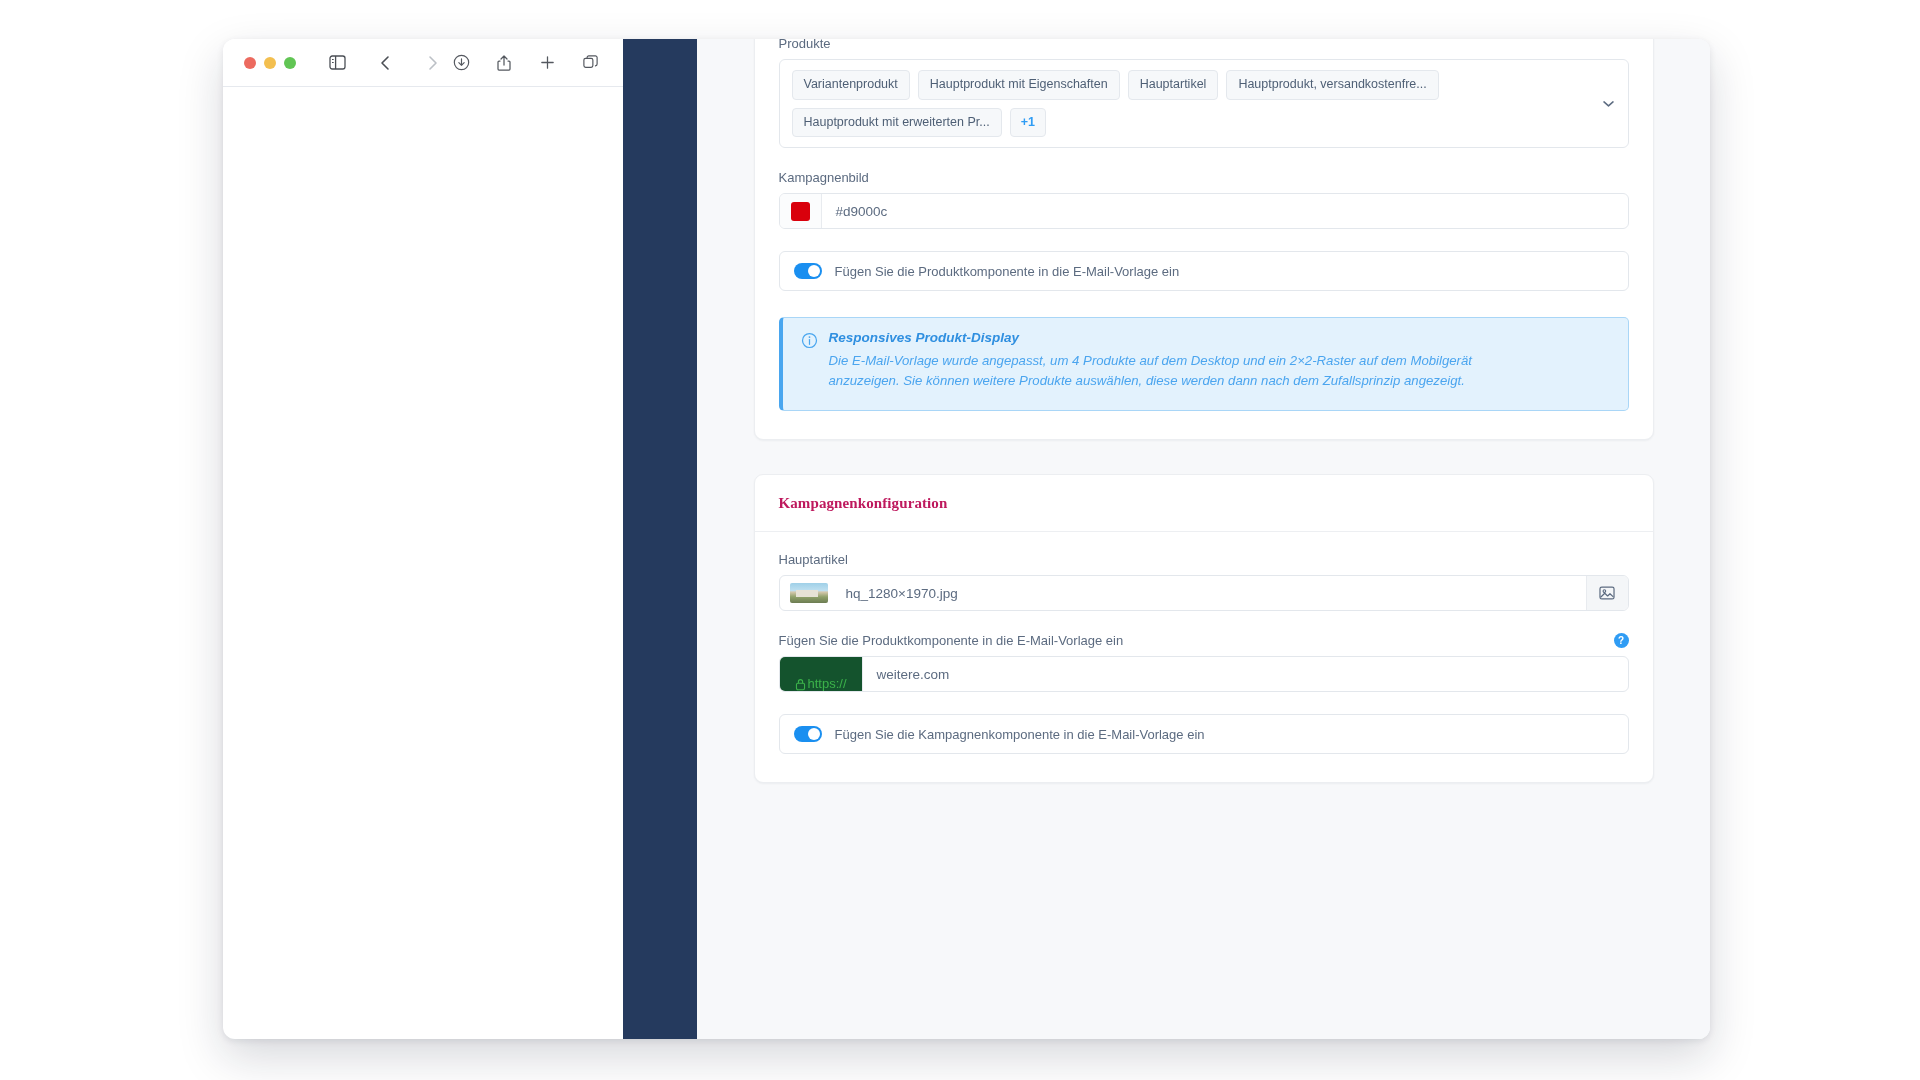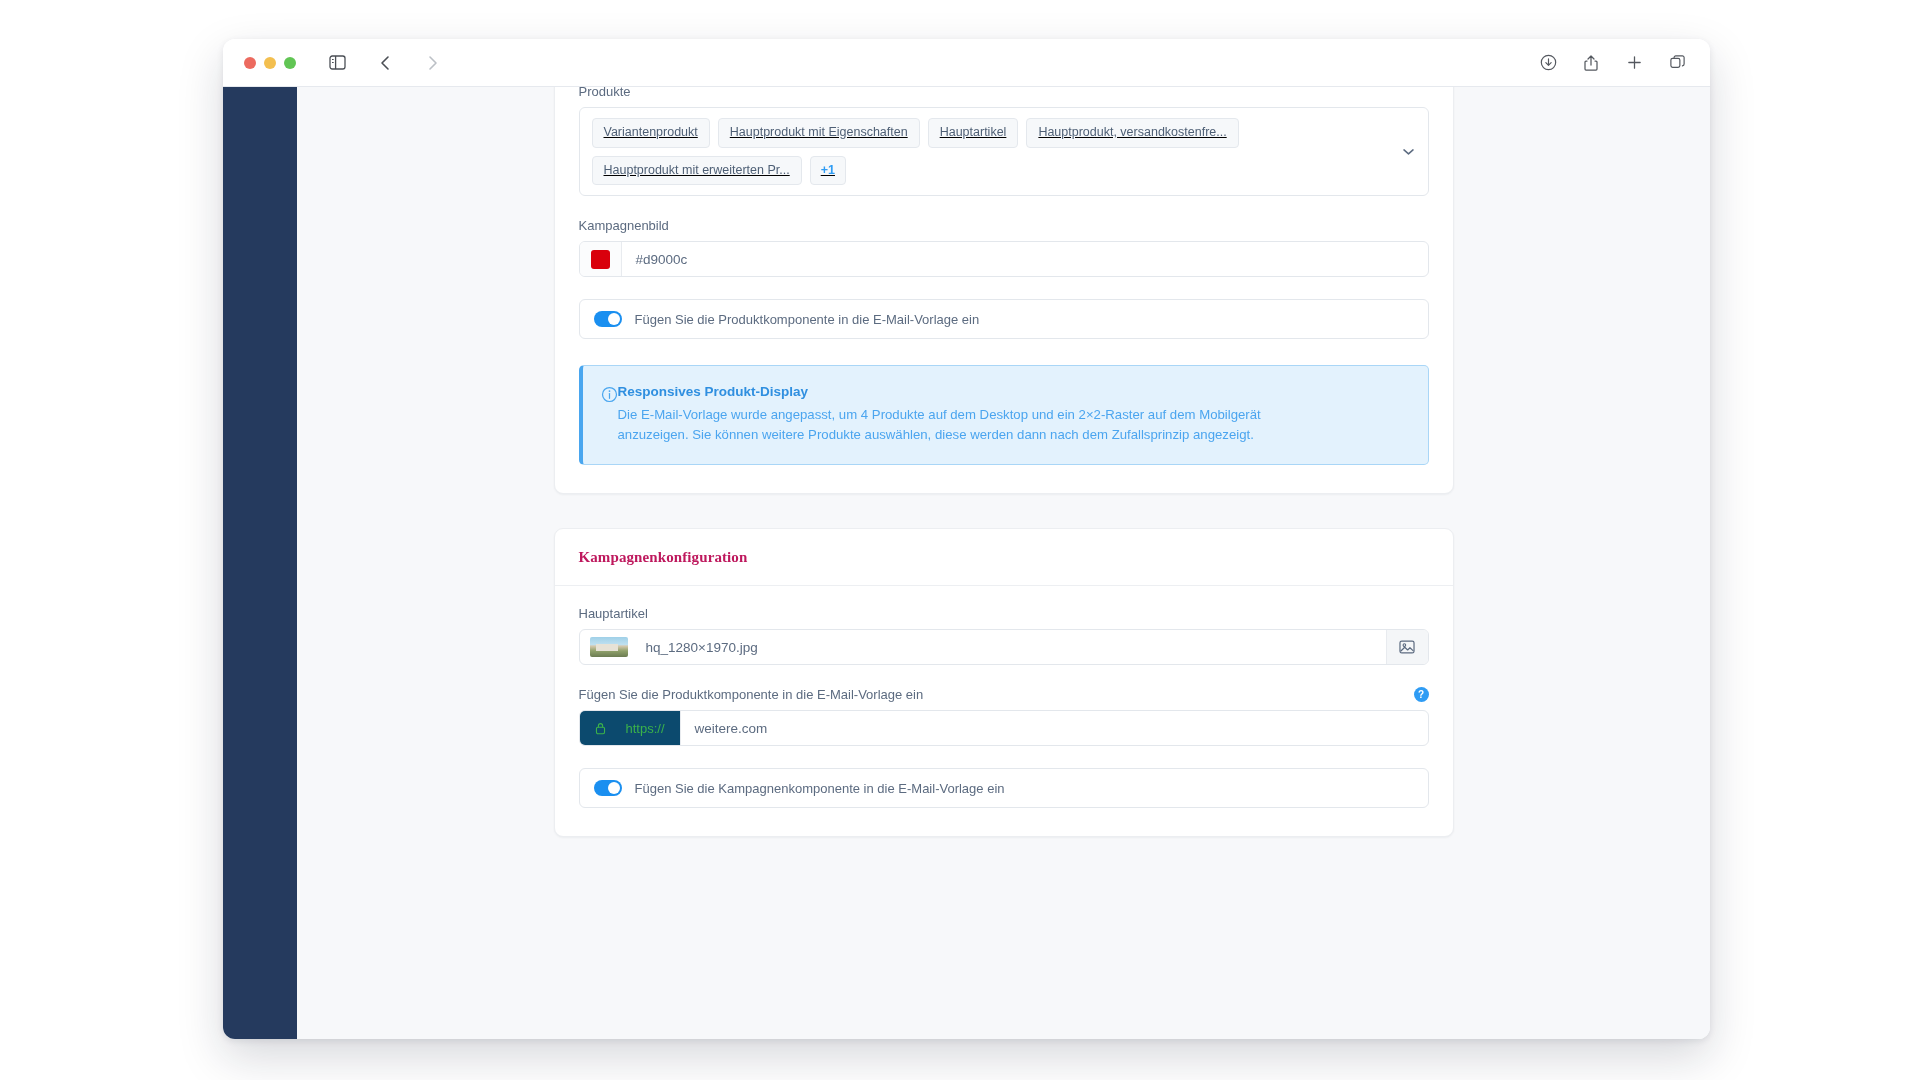--- a/index.html
+++ b/index.html
@@ -13,21 +13,20 @@
   
   .browser-window {
     position: absolute;
     left: 223px; top: 39px;
     width: 1487px; height: 1000px;
     background: #ffffff;
     border-radius: 12px;
     box-shadow: 0 18px 46px rgba(15,25,45,.17), 0 2px 7px rgba(15,25,45,.09);
     overflow: hidden;
     display: flex;
-    flex-direction: column;
   }
 
   .titlebar {
     height: 48px;
     flex: 0 0 48px;
     background: #ffffff;
     border-bottom: 1px solid #e6e9ee;
     display: flex;
     align-items: center;
     padding: 0 20px 0 21px;
@@ -100,21 +99,21 @@
     border-radius: 6px;
     background: #ffffff;
     min-height: 62px;
     display: flex;
     align-items: flex-start;
     padding: 10px 10px 10px 12px;
     position: relative;
   }
   .chips {
     display: flex; flex-wrap: wrap; gap: 8px;
-    flex: 1; padding-right: 28px; text-decoration: underline;
+    flex: 1; padding-right: 28px;
   }
   .chip {
     background: #f6f8fa;
     border: 1px solid #e4e8ed;
     border-radius: 4px;
     padding: 6px 11px;
     font-size: 12.5px;
     color: #4e5f75;
     white-space: nowrap;
     line-height: 1.25;
@@ -147,22 +146,22 @@
   .input-text {
     flex: 1;
     display: flex; align-items: center;
     padding: 0 14px;
     font-size: 13.5px;
     color: #5c6b80;
   }
   .prefix-cell {
     flex: 0 0 auto;
     border-right: 1px solid #e8ebef;
-    background: #0c4a6e;
-    display: flex; align-items: center; gap: 20px;
+    background: #14532d;
+    display: flex; align-items: flex-end; gap: 2px;
     padding: 0 15px;
     font-size: 13px;
     color: #3bb24a;
   }
   .img-btn-cell {
     flex: 0 0 42px;
     border-left: 1px solid #e8ebef;
     background: #f4f6f8;
     display: flex; align-items: center; justify-content: center;
     color: #5c6b80;
@@ -212,24 +211,25 @@
     top: 2px; right: 2px;
   }
   .toggle-label { font-size: 13px; color: #5c6b80; }
 
   
   .alert {
     background: #e3f2fd;
     border: 1px solid #a9d6f7;
     border-left: 4px solid #49a6ef;
     border-radius: 5px;
-    padding: 18px 20px 19px 18px;
-    display: flex;
-    gap: 0;
+    padding: 12px 20px 19px 18px;
+    display: flex;
+    gap: 11px;
     margin-top: 26px;
+    font-style: italic;
   }
   .alert-icon { flex: 0 0 17px; margin-top: 2px; color: #49a6ef; }
   .alert-title {
     font-size: 13.5px;
     font-weight: bold;
     color: #2f8fe0;
     margin-bottom: 6px;
   }
   .alert-body {
     font-size: 13.2px;

